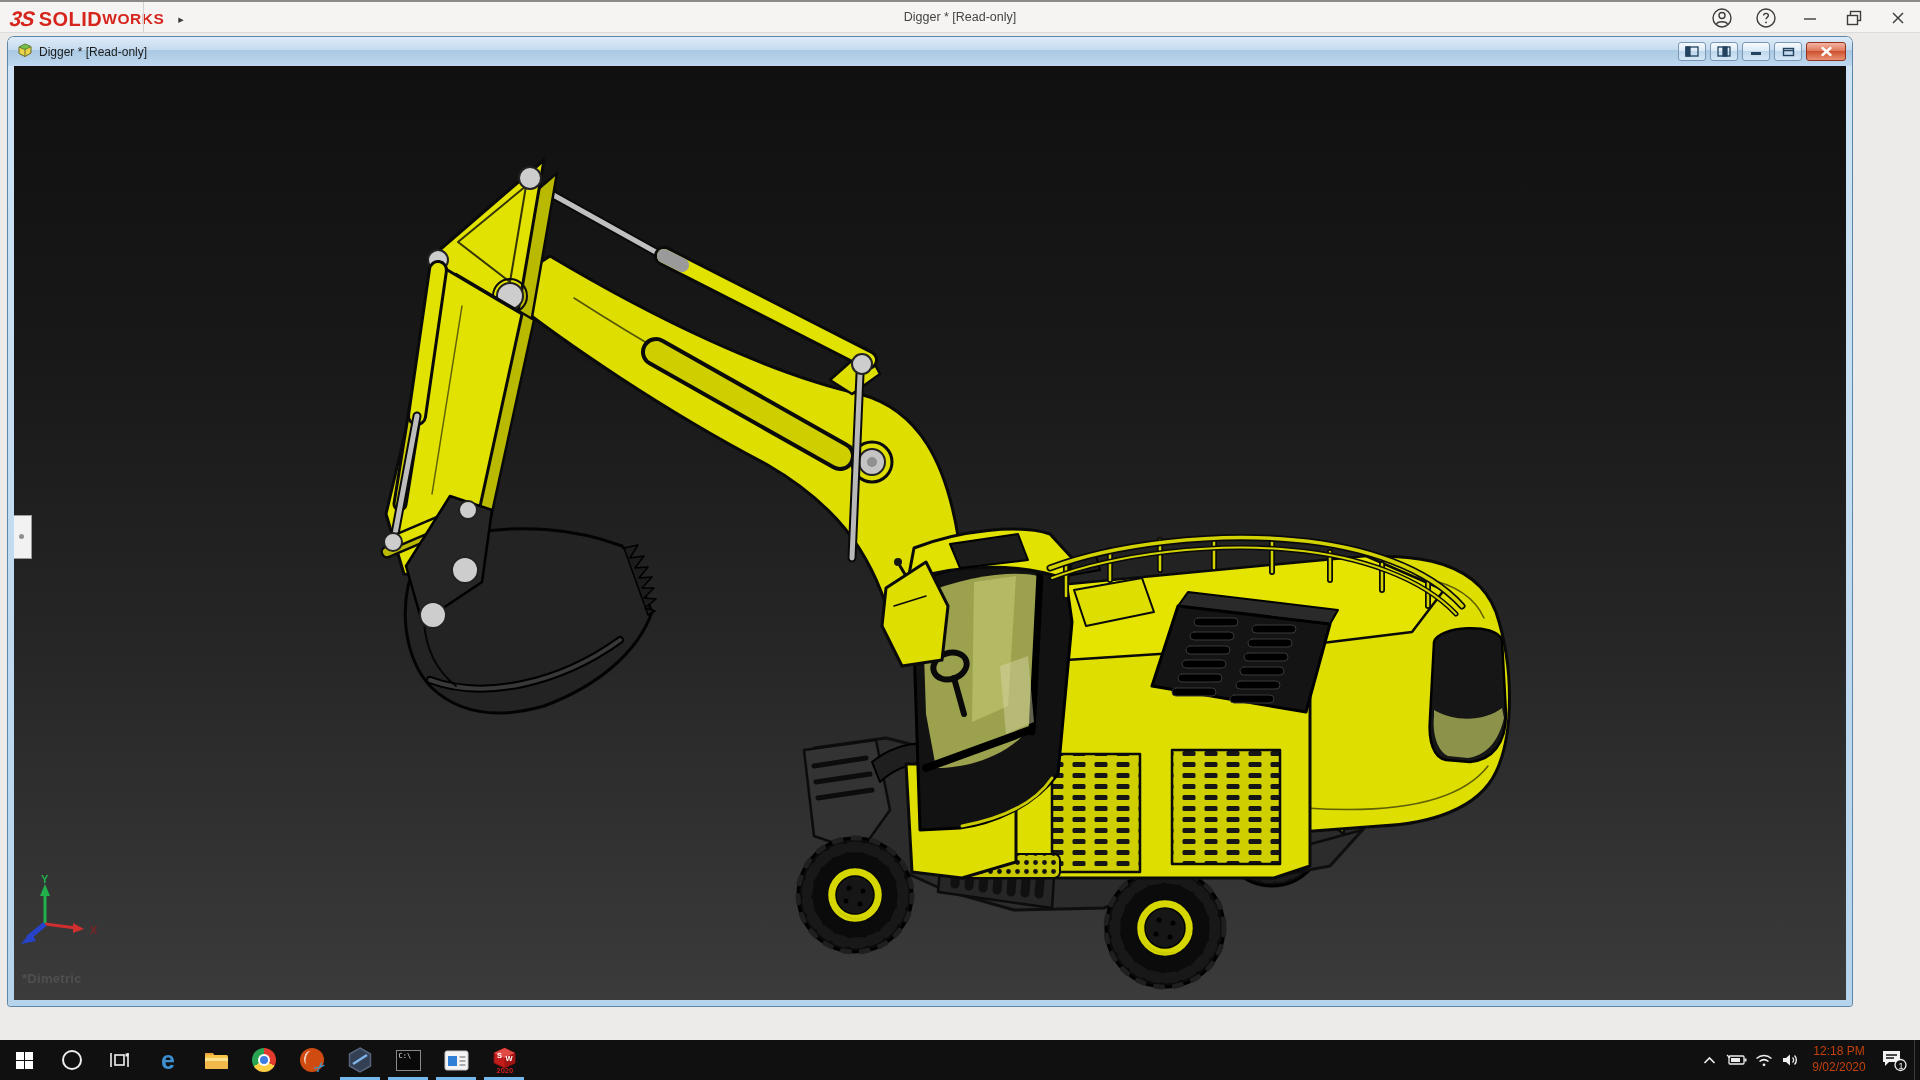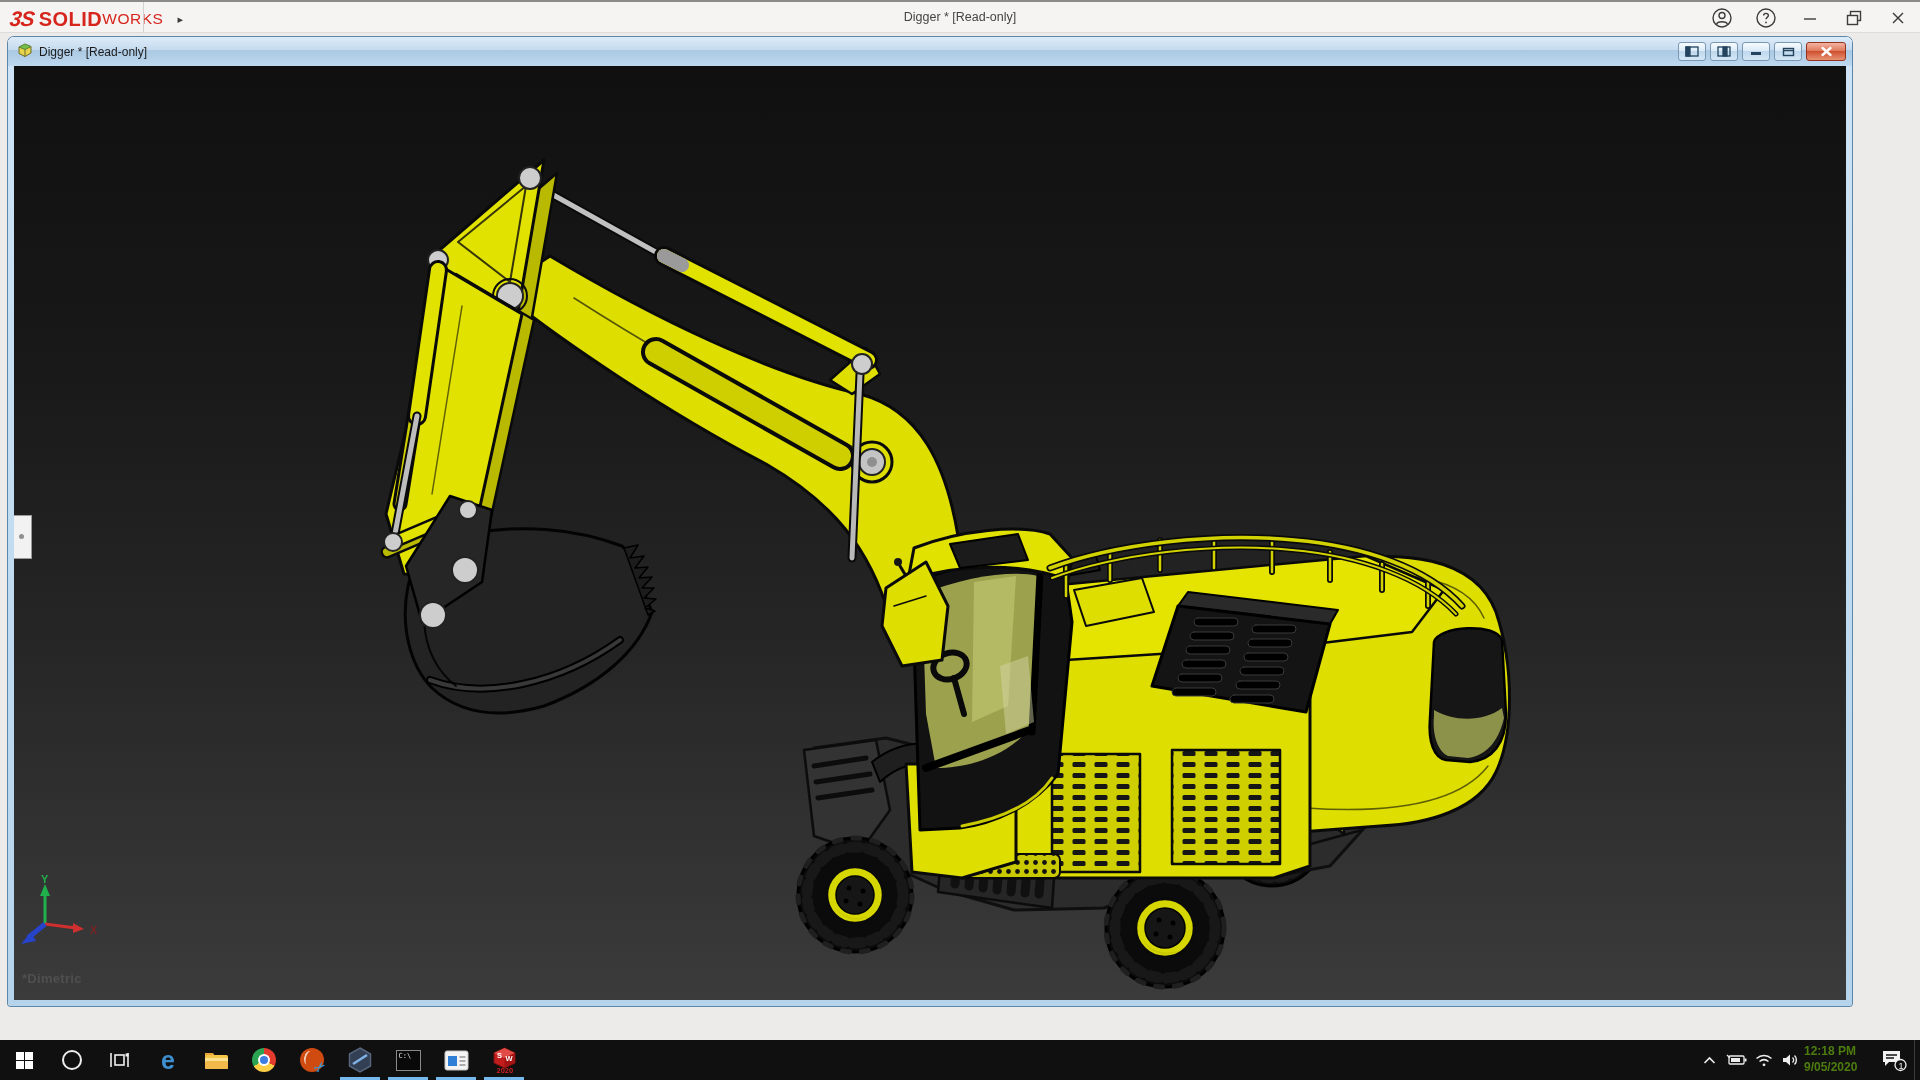--- a/index.html
+++ b/index.html
@@ -6,21 +6,21 @@
   html,body { width:1920px; height:1080px; overflow:hidden;
     font-family:"Liberation Sans", sans-serif; background:#ecebea; }
 
   
   .titlebar { position:absolute; left:0; top:0; width:1920px; height:33px;
     background:#f5f4f2; border-top:2px solid #8a8a8a; border-bottom:1px solid #dcdcdc; }
   .brand { position:absolute; left:10px; top:3px; height:28px; display:flex; align-items:center; }
   .brand .mark { color:#d6251d; font-weight:bold; font-style:italic; font-size:21px;
     transform:skewX(-8deg); letter-spacing:-1px; margin-right:5px; }
   .brand .solid { color:#d6251d; font-weight:bold; font-size:20px; letter-spacing:.5px; }
-  .brand .works { color:#d6251d; font-weight:normal; font-size:15.5px; letter-spacing:.5px; }
+  .brand .works { color:#d6251d; font-weight:bold; font-size:15.5px; letter-spacing:.5px; }
   .brand .expander { color:#3a3a3a; font-size:11px; margin-left:14px; cursor:pointer; }
   .brand-sep { position:absolute; left:143px; top:0; width:1px; height:31px; background:#d4d2d0; }
   .app-title { position:absolute; left:0; right:0; top:8px; text-align:center;
     font-size:12.5px; color:#444; }
   .app-controls { position:absolute; right:10px; top:0; height:31px; display:flex;
     align-items:center; gap:20px; }
   .app-controls .ctl { width:24px; height:24px; display:flex; align-items:center;
     justify-content:center; cursor:pointer; }
 
   
@@ -62,22 +62,22 @@
     color:#5a5a5a; width:280px; font-family:"Liberation Sans",sans-serif; }
   .tb-search input::placeholder { color:#5a5a5a; opacity:1; }
   .tb-icon { width:48px; position:relative; display:flex; align-items:center;
     justify-content:center; cursor:pointer; }
   .tb-icon.running::after { content:""; position:absolute; left:4px; bottom:0;
     width:40px; height:3px; background:#76b9ed; }
   .tb-spacer { flex:1; }
   .tray { display:flex; align-items:center; }
   .tray .t-ico { width:27px; height:40px; display:flex; align-items:center;
     justify-content:center; cursor:pointer; }
-  .tray .clock { width:70px; text-align:left; color:#4d7c0f; font-size:12px;
-    line-height:1.3; cursor:pointer;font-weight:bold; }
+  .tray .clock { width:70px; text-align:center; color:#c2410c; font-size:12px;
+    line-height:1.3; cursor:pointer; }
   .tray .deskpeek { width:6px; height:40px; border-left:1px solid #3a3a3a; cursor:pointer; }
 
   .edge-e { color:#3e8fd0; font-weight:bold; font-size:25px; line-height:1; }
   .chrome-ico { width:24px; height:24px; border-radius:50%;
     background:conic-gradient(#e33b2e 0 33%, #ffce44 33% 66%, #2aa453 66% 100%);
     display:flex; align-items:center; justify-content:center; }
   .chrome-ico .w { width:12px; height:12px; border-radius:50%; background:#fff;
     display:flex; align-items:center; justify-content:center; }
   .chrome-ico .b { width:8px; height:8px; border-radius:50%; background:#3f7de0; }
   .cortana-ico { width:20px; height:20px; border:2.5px solid #ededed; border-radius:50%; }
@@ -505,21 +505,21 @@
       </span>
     <span class="t-ico">
       <svg width="17" height="14" viewBox="0 0 17 14" fill="none" stroke="#eee" stroke-width="1.4">
         <polygon points="1,5 4,5 8,1.5 8,12.5 4,9 1,9" fill="#eee" stroke="none"></polygon>
         <path d="M10.5 4.5 C12 6 12 8 10.5 9.5"></path>
           <path d="M12.5 2.5 C15 4.8 15 9.2 12.5 11.5"></path>
         </svg>
       </span>
     <span class="clock">
       <div>12:18 PM</div>
-      <div>9/05/2020</div>
+      <div>9/02/2020</div>
     </span>
     <span class="t-ico" style="width:40px">
       <svg width="26" height="24" viewBox="0 0 26 24">
         <path d="M2 3 L19 3 L19 14 L8 14 L4 18 L4 14 L2 14 Z" fill="#f2f2f2"></path>
         <line x1="5" y1="7" x2="16" y2="7" stroke="#101010" stroke-width="1.5"></line>
         <line x1="5" y1="10" x2="13" y2="10" stroke="#101010" stroke-width="1.5"></line>
         <circle cx="19.5" cy="17" r="5.5" fill="#101010" stroke="#f2f2f2" stroke-width="1.3"></circle>
         <text x="17.6" y="20.6" font-size="9" fill="#f2f2f2">1</text>
         </svg>
       </span>

